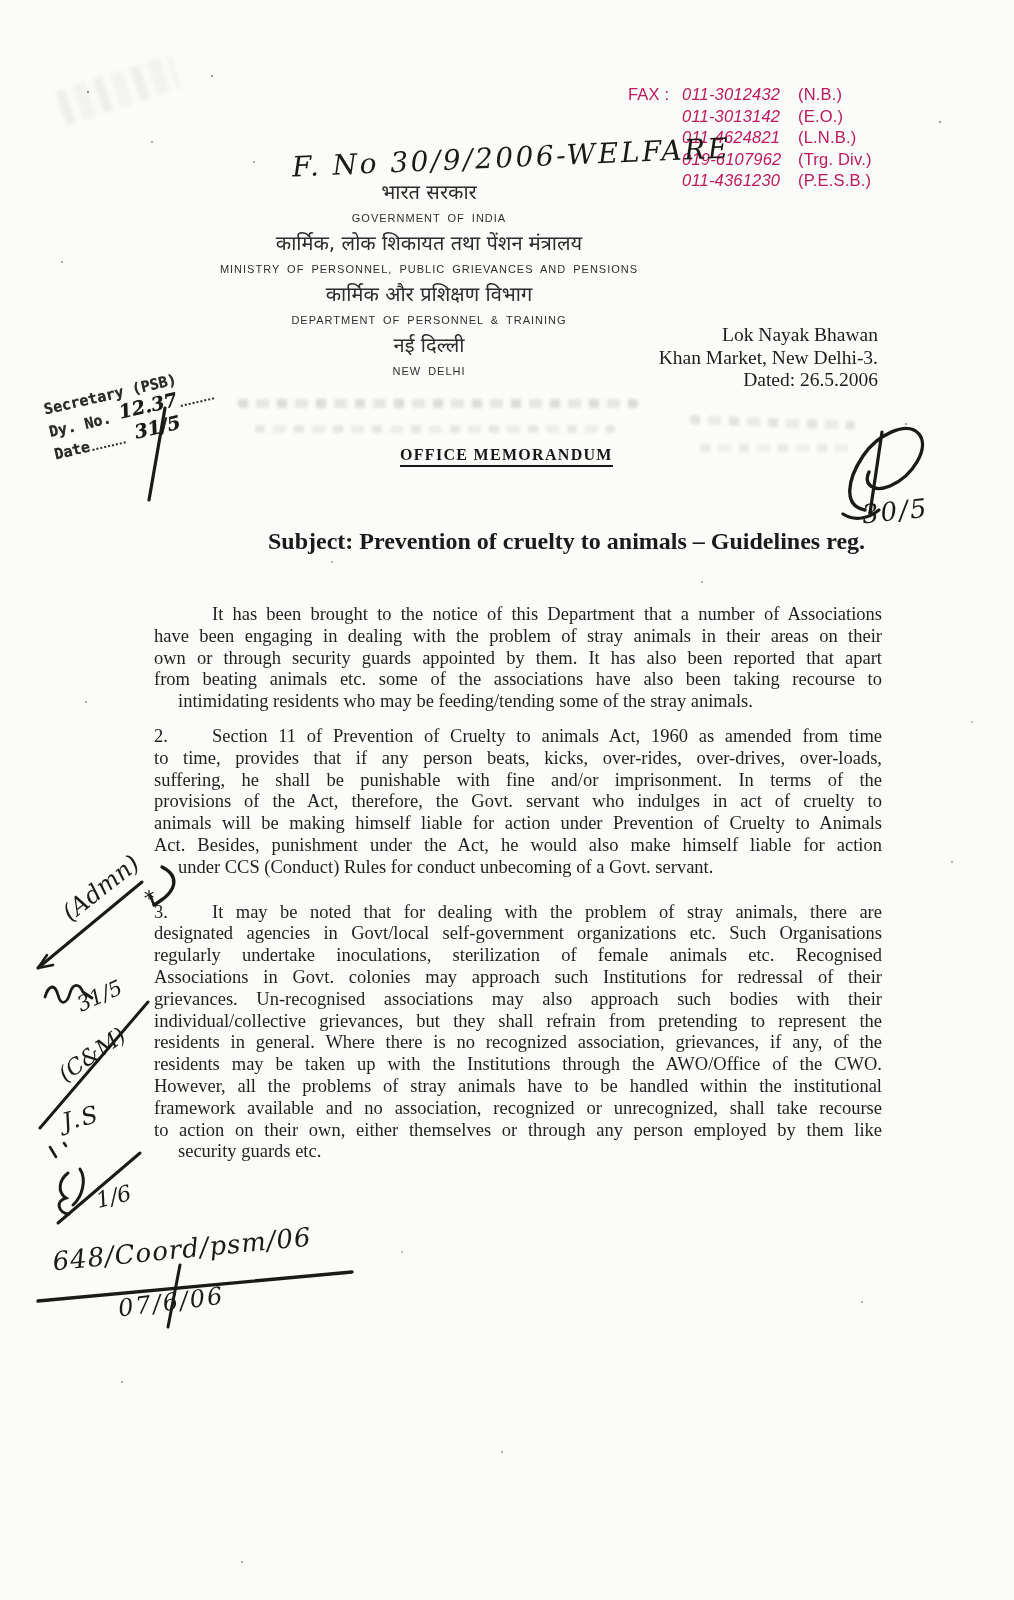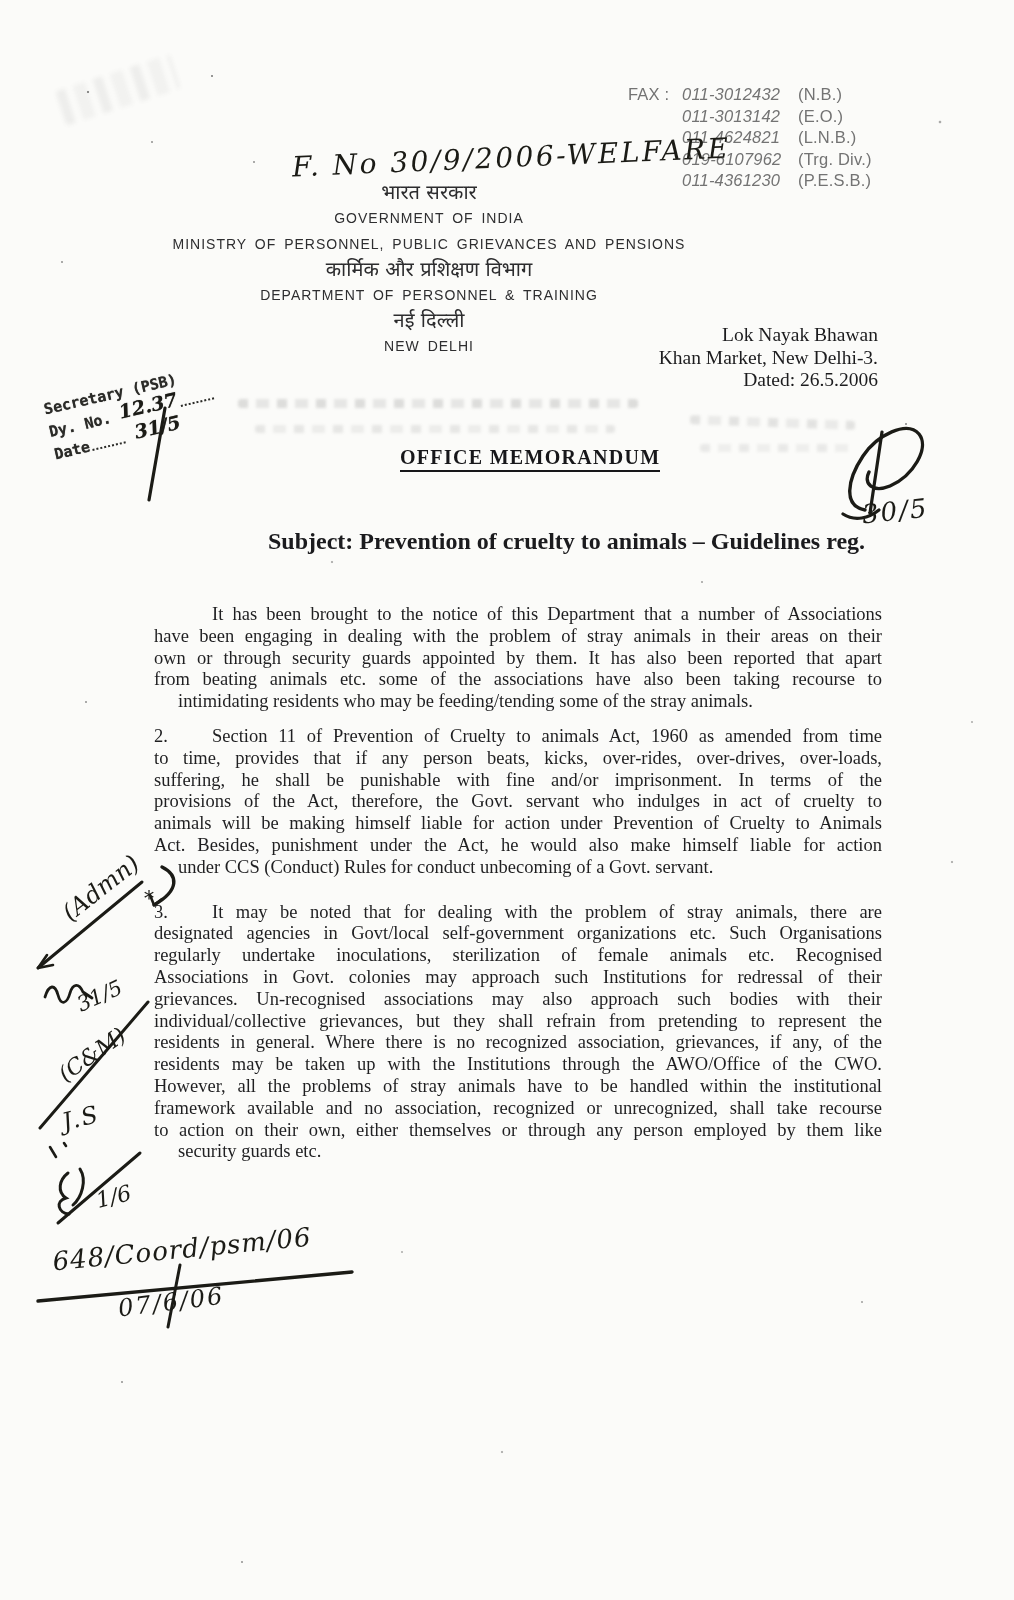--- a/index.html
+++ b/index.html
@@ -28,49 +28,49 @@
       radial-gradient(circle 1.3px at 862px 1302px, rgba(50,50,50,.35) 0 1px, transparent 1.5px),
       radial-gradient(circle 1.2px at 242px 1562px, rgba(50,50,50,.4) 0 1px, transparent 1.5px),
       radial-gradient(circle 1.2px at 62px 262px, rgba(50,50,50,.4) 0 1px, transparent 1.5px),
       radial-gradient(circle 1.3px at 972px 722px, rgba(50,50,50,.3) 0 1px, transparent 1.5px),
       radial-gradient(circle 1.2px at 402px 1252px, rgba(50,50,50,.3) 0 1px, transparent 1.5px);
   }
   .hand{font-family:"DejaVu Serif",serif;font-style:italic;color:#1b1b16;}
 
   
   .fax{position:absolute;left:628px;top:84px;font-family:"Liberation Sans",sans-serif;
-       font-size:16.5px;line-height:21.5px;color:#737373;letter-spacing:.2px;}
+       font-size:16.5px;line-height:21.5px;color:#be185d;letter-spacing:.2px;}
   .fax-row{display:flex;}
   .fax-cell-label{width:54px;}
   .fax-cell-number{width:116px;font-style:italic;}
 
   
   .fno{position:absolute;left:292px;top:141px;font-size:28px;letter-spacing:2.5px;
        transform:rotate(-2.5deg);white-space:nowrap;}
 
   
   .letterhead{position:absolute;left:0;top:180px;width:858px;text-align:center;}
   .lh-hi{font-size:20px;line-height:25px;font-family:"DejaVu Sans",sans-serif;color:#2c2c2e;}
-  .lh-en{font-size:14px;line-height:26px;font-family:"Liberation Sans",sans-serif;
+  .lh-en{font-size:11px;line-height:26px;font-family:"Liberation Sans",sans-serif;
          letter-spacing:1px;color:#2e2e30;word-spacing:3px;}
 
   
   .addr{position:absolute;right:136px;top:324px;text-align:right;
         font-size:19.5px;line-height:22.5px;color:#1c1c1e;}
 
   
   .stamp{position:absolute;left:42px;top:400px;transform:rotate(-13deg);transform-origin:left top;
          font-family:"DejaVu Sans Mono",monospace;font-weight:bold;font-size:15px;
          color:#2b2b28;line-height:21px;text-shadow:0 0 .7px rgba(43,43,40,.8);white-space:nowrap;}
   .stamp .hand{font-size:19px;position:relative;top:-2px;font-weight:bold;}
   .dotted{display:inline-block;border-bottom:2px dotted #2b2b28;width:34px;height:11px;margin:0 2px;}
   .stamp-date-val{font-size:24px;top:2px;}
 
   
-  .om-title{position:absolute;left:400px;top:446px;font-weight:bold;font-size:20px;
+  .om-title{position:absolute;left:400px;top:446px;font-weight:bold;font-size:16px;
             letter-spacing:1.3px;border-bottom:2.5px solid #17171a;padding-bottom:1px;color:#17171a;}
   .subject{position:absolute;left:268px;top:528px;font-weight:bold;font-size:24px;color:#1b1b1e;}
 
   
   .body-text{position:absolute;left:154px;top:604px;width:728px;font-size:18.5px;
              line-height:21.8px;color:#1f1f21;}
   .para{position:relative;}
   .para + .para{margin-top:13px;}
   .para:nth-child(3){margin-top:23px;}
   .para-num{position:absolute;left:0;top:0;}
@@ -131,20 +131,21 @@
           <span class="fax-cell-suffix">(P.E.S.B.)</span>
         </div>
       </div>
   </div>
 
   <div class="fno hand">F. No 30/9/2006-WELFARE</div>
 
   <div class="letterhead">
     <div class="lh-hi">भारत सरकार</div>
     <div class="lh-en">GOVERNMENT OF INDIA</div>
+    <div class="lh-hi">कार्मिक, लोक शिकायत तथा पेंशन मंत्रालय</div>
     <div class="lh-en">MINISTRY OF PERSONNEL, PUBLIC GRIEVANCES AND PENSIONS</div>
     <div class="lh-hi">कार्मिक और प्रशिक्षण विभाग</div>
     <div class="lh-en">DEPARTMENT OF PERSONNEL &amp; TRAINING</div>
     <div class="lh-hi">नई दिल्ली</div>
     <div class="lh-en">NEW DELHI</div>
   </div>
 
   <div class="addr">
     <div>Lok Nayak Bhawan</div>
     <div>Khan Market, New Delhi-3.</div>

